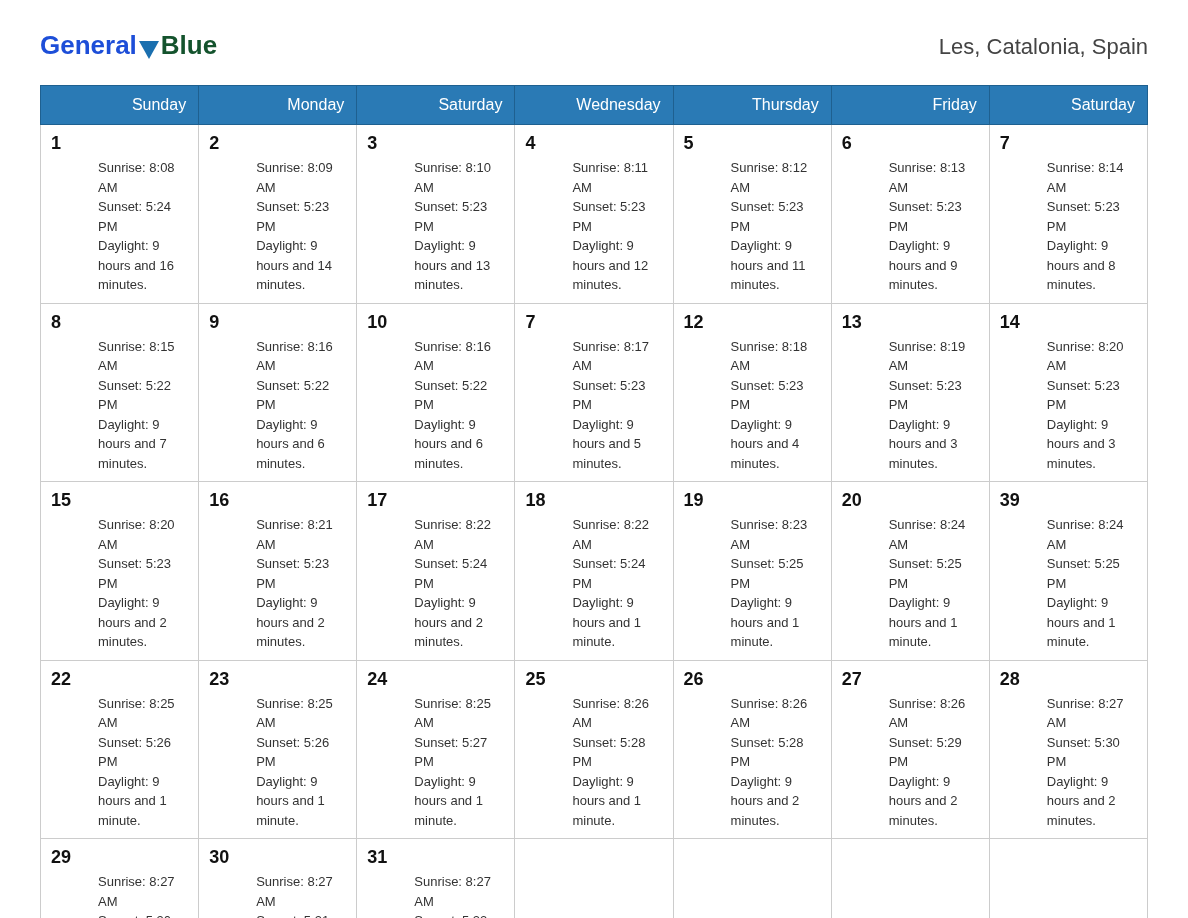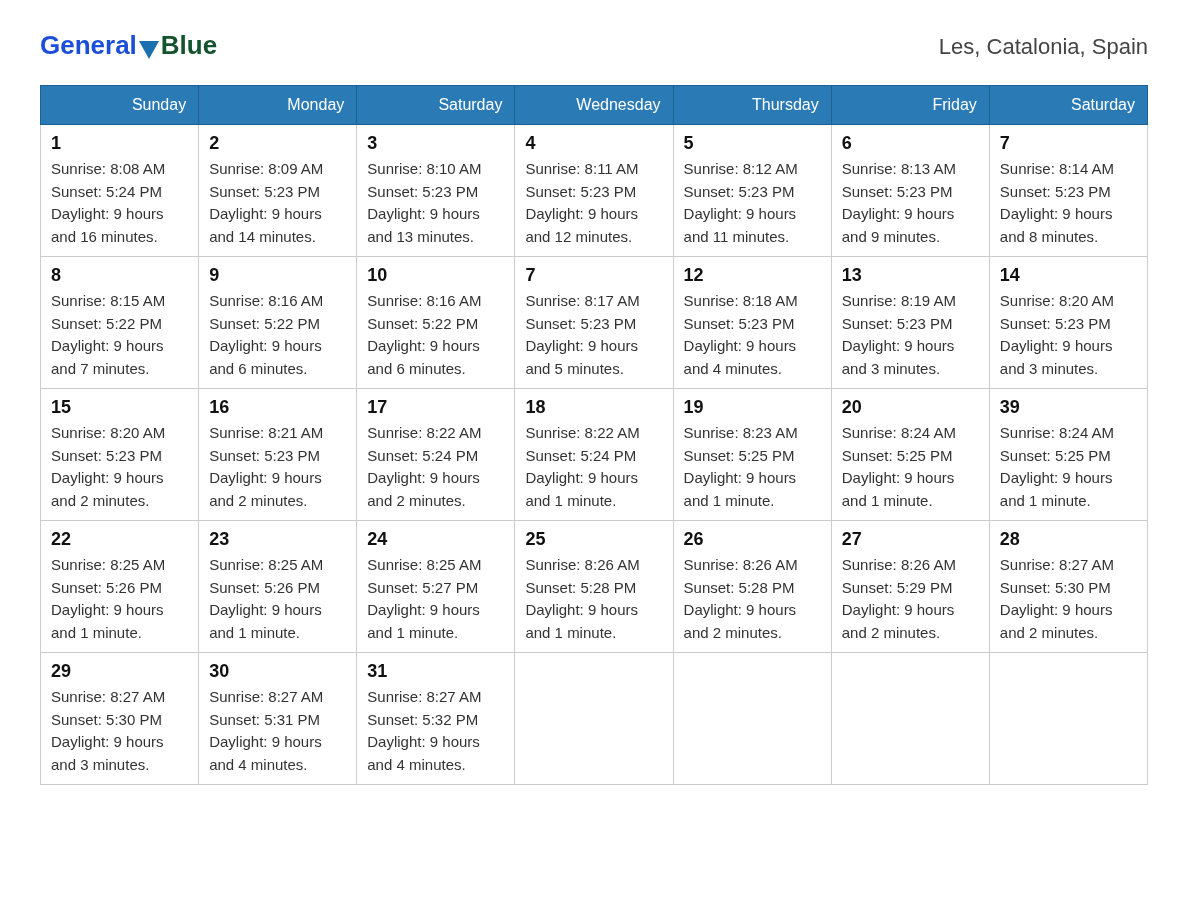--- a/index.html
+++ b/index.html
@@ -101,23 +101,24 @@
 
     .day-number {
       font-size: 18px;
       font-weight: bold;
       display: block;
       margin-bottom: 4px;
       color: #111;
     }
 
     .day-info {
-      font-size: 15px;
+      font-size: 13px;
       line-height: 1.5;
       color: #333;
+      margin-left: 47px;
     }
 
     .empty-cell {
       background: #fff;
     }
 
     tr:last-child td {
       min-height: 80px;
     }
   </style>

